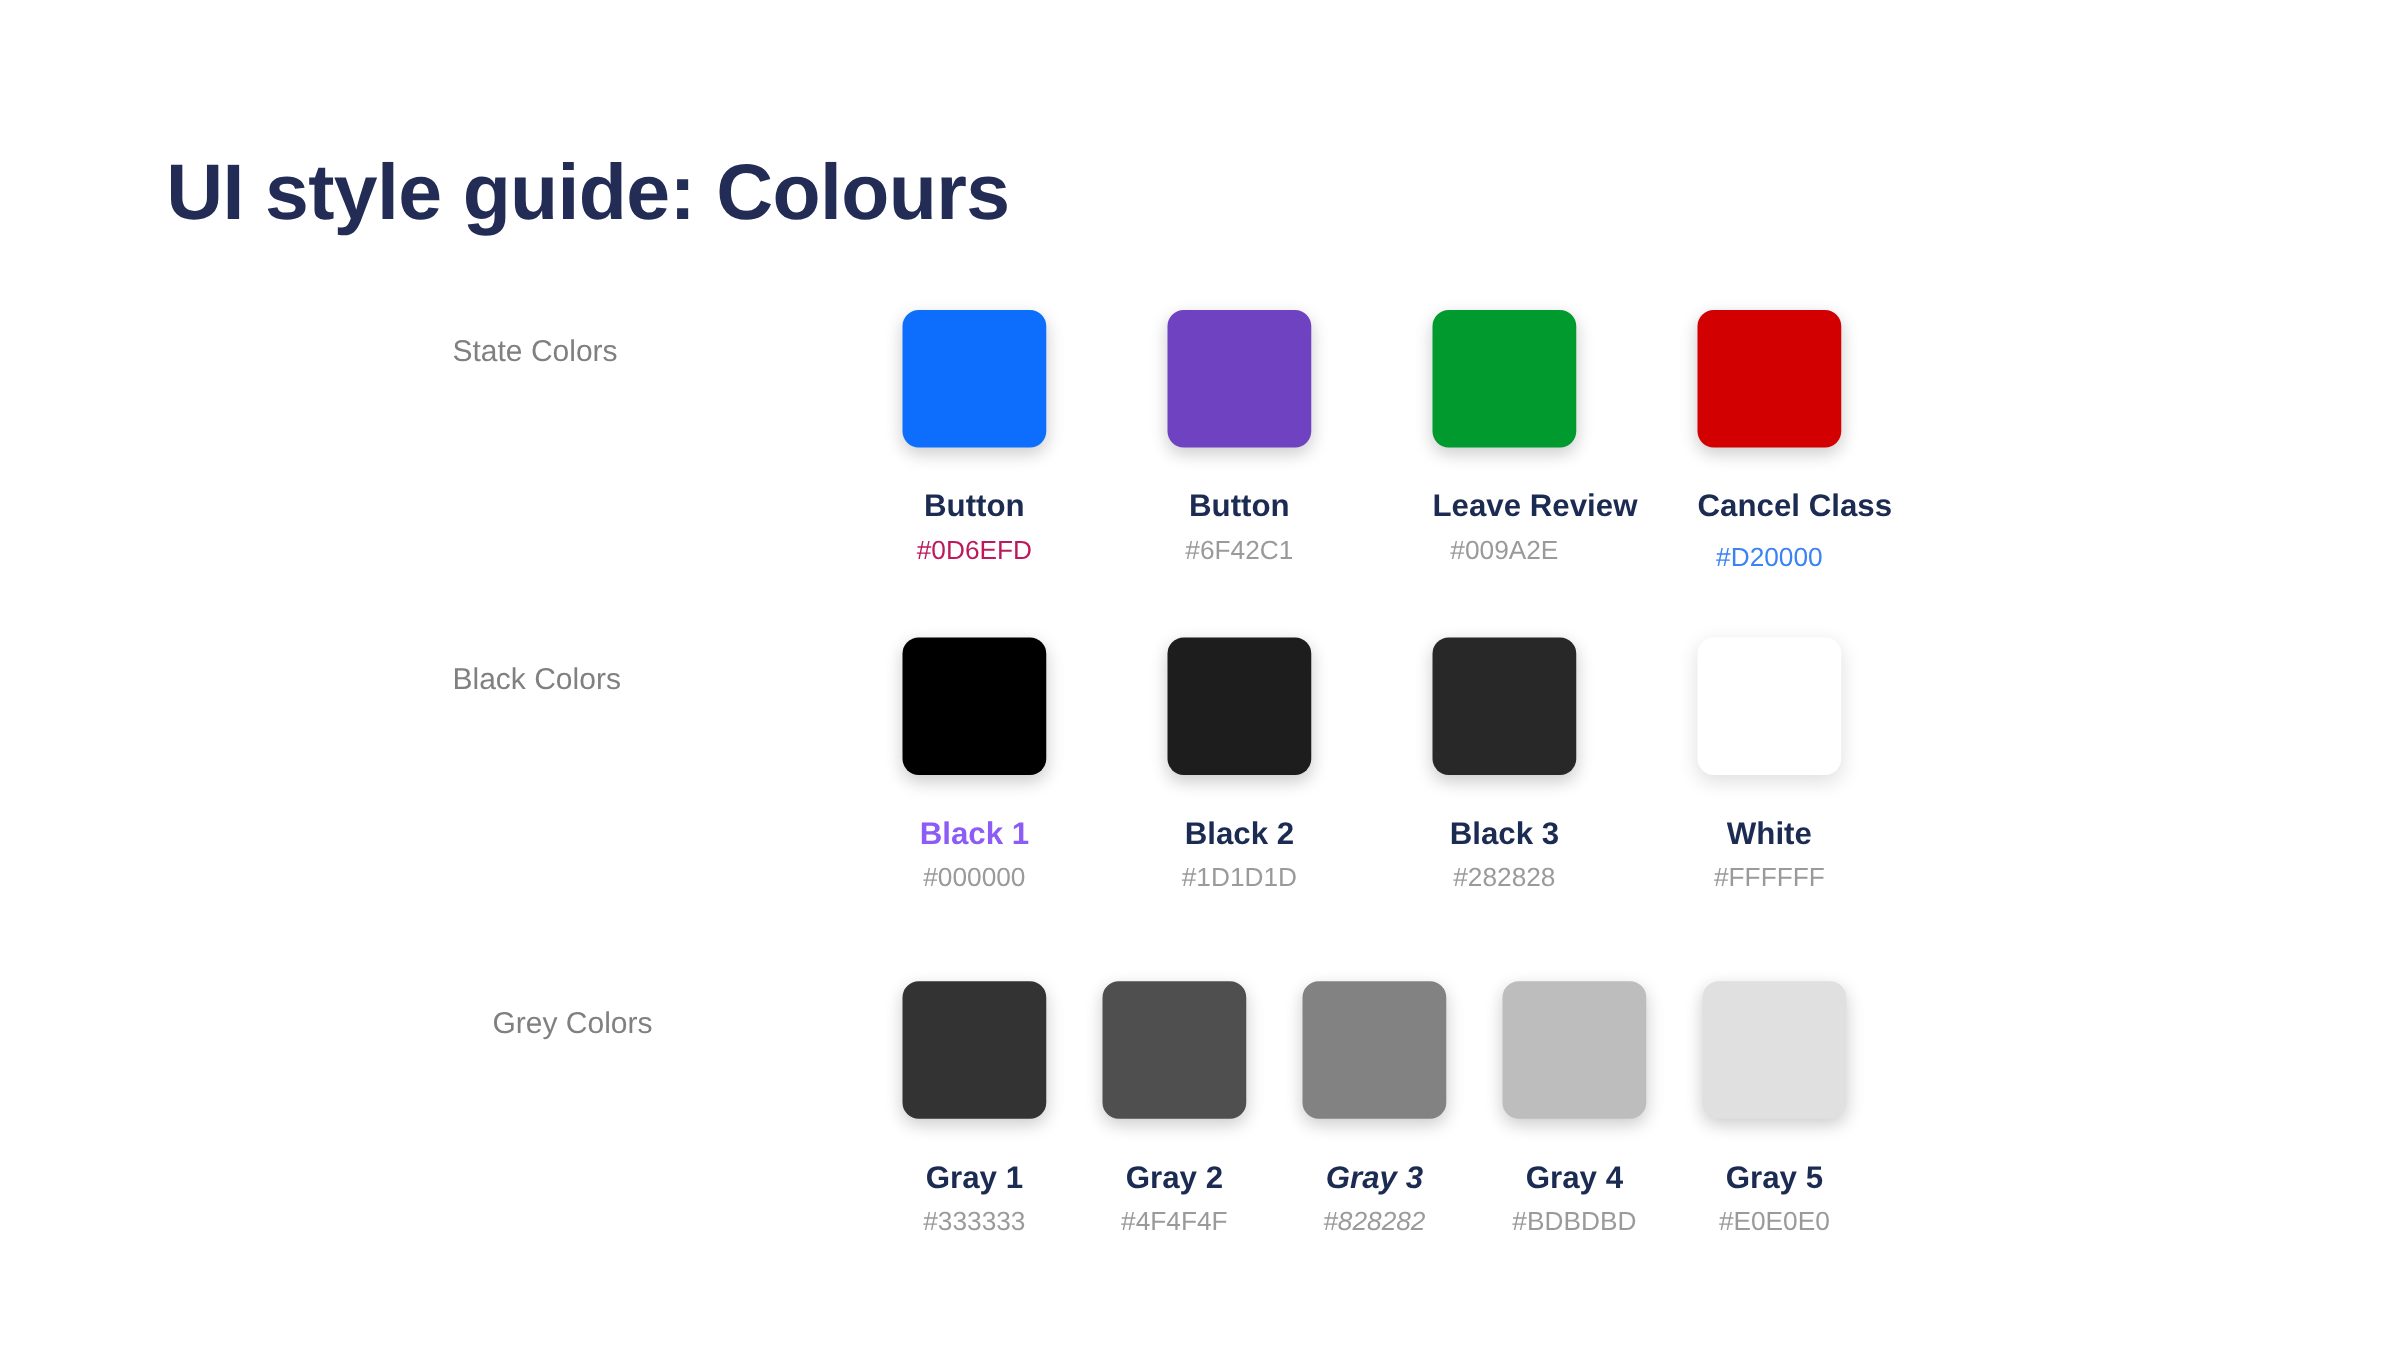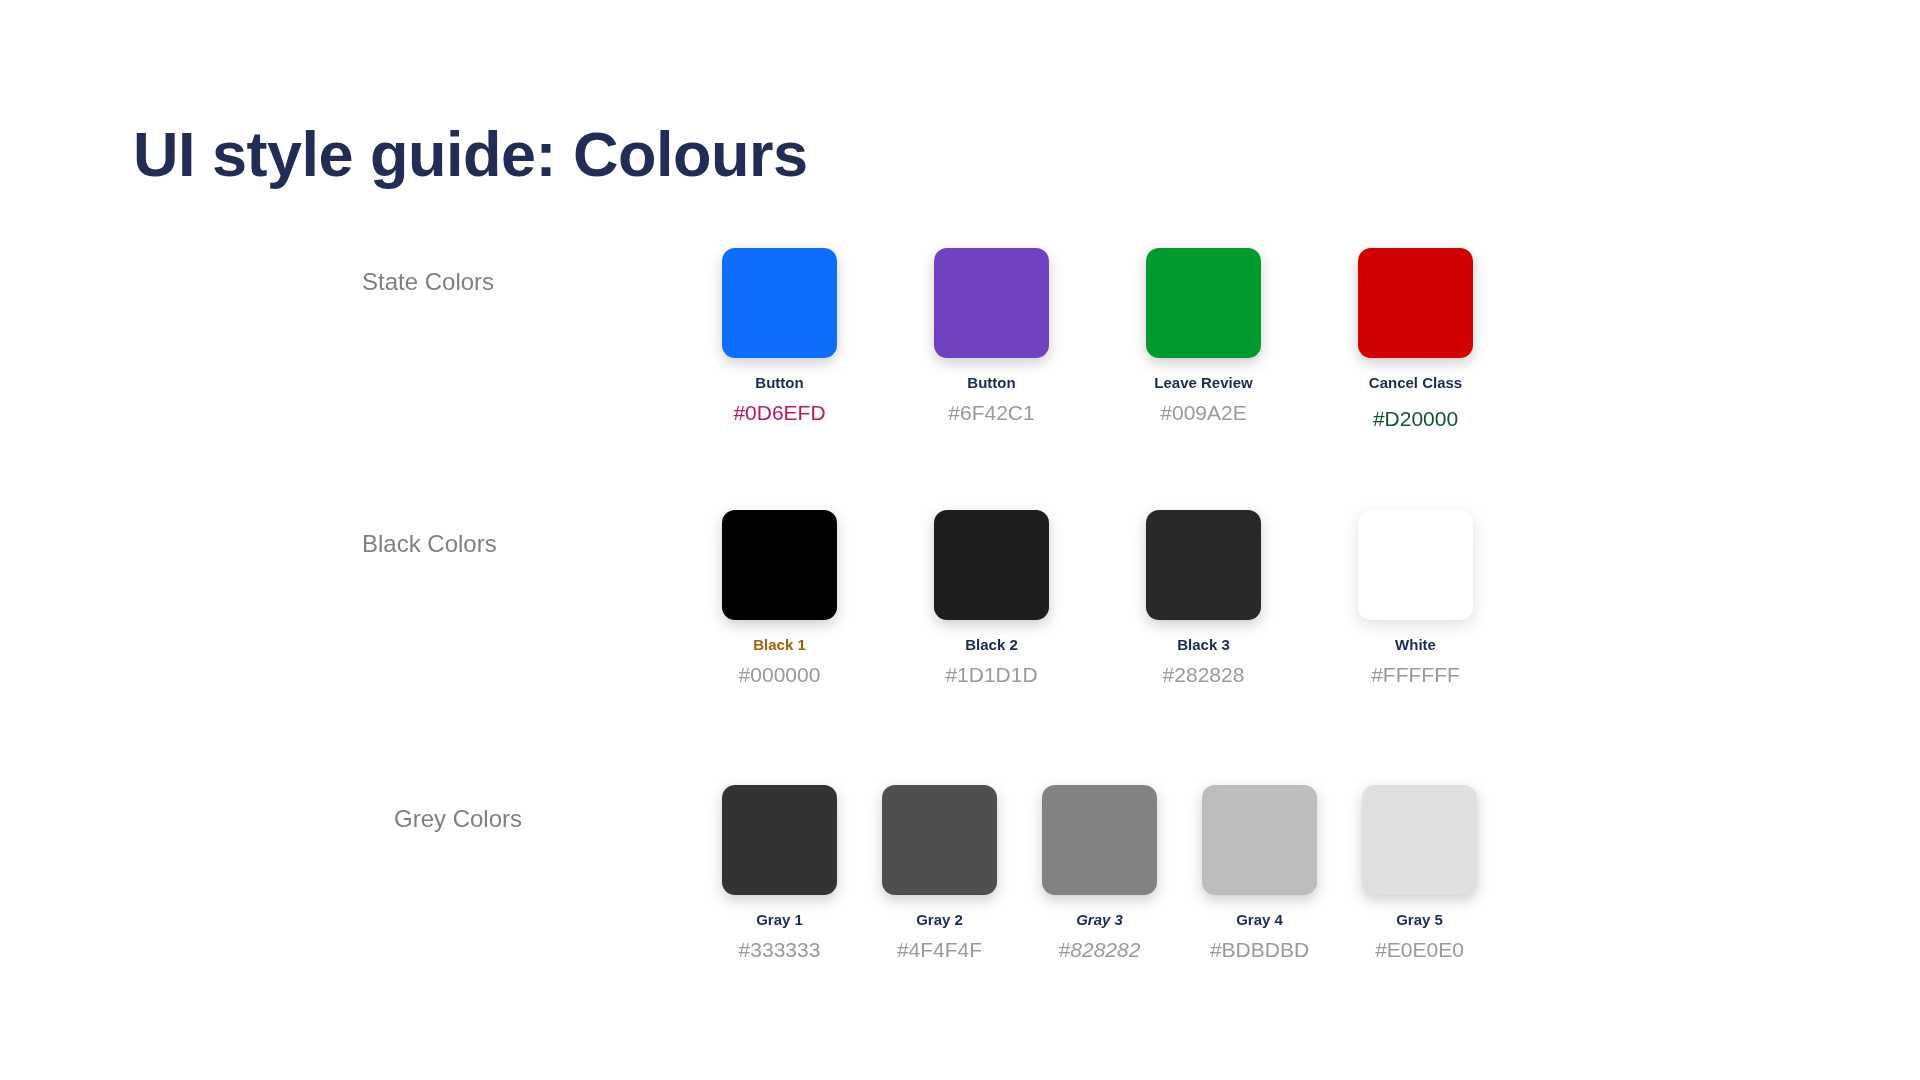--- a/index.html
+++ b/index.html
@@ -81,22 +81,22 @@
     width: 115px;
     height: 110px;
     border-radius: 13px;
     box-shadow: 0 5px 14px rgba(0,0,0,0.20);
   }
   .swatch-chip.is-white {
     box-shadow: 0 5px 16px rgba(0,0,0,0.13);
   }
 
   .swatch-name {
-    margin-top: 16px;
-    font-size: 15px;
+    margin-top: 32px;
+    font-size: 25px;
     font-weight: bold;
     color: #1c2b52;
     white-space: nowrap;
     line-height: 1.2;
   }
 
   .swatch-hex {
     margin-top: 8px;
     font-size: 21px;
     font-weight: normal;
@@ -132,33 +132,33 @@
 
         <div class="swatch-item" style="left:424px;">
           <div class="swatch-chip" style="background-color: rgb(0, 154, 46);"></div>
           <div class="swatch-name" style="color: rgb(28, 43, 82);">Leave Review</div>
           <div class="swatch-hex" style="color: rgb(154, 154, 154);">#009A2E</div>
         </div>
 
         <div class="swatch-item" style="left:636px;">
           <div class="swatch-chip" style="background-color: rgb(210, 0, 0);"></div>
           <div class="swatch-name" style="color: rgb(28, 43, 82);">Cancel Class</div>
-          <div class="swatch-hex" style="color: #14532d; margin-top: 14px;">#D20000</div>
+          <div class="swatch-hex" style="color: #3b82f6; margin-top: 14px;">#D20000</div>
         </div>
 
       </div>
     </section>
 
     <section class="color-row row-1">
       <div class="row-label" style="color: rgb(128, 128, 128);">Black Colors</div>
       <div class="swatch-strip">
 
         <div class="swatch-item" style="left:0px;">
           <div class="swatch-chip" style="background-color: rgb(0, 0, 0);"></div>
-          <div class="swatch-name" style="color: #a16207;">Black 1</div>
+          <div class="swatch-name" style="color: #8b5cf6;">Black 1</div>
           <div class="swatch-hex" style="color: rgb(154, 154, 154);">#000000</div>
         </div>
 
         <div class="swatch-item" style="left:212px;">
           <div class="swatch-chip" style="background-color: rgb(29, 29, 29);"></div>
           <div class="swatch-name" style="color: rgb(28, 43, 82);">Black 2</div>
           <div class="swatch-hex" style="color: rgb(154, 154, 154);">#1D1D1D</div>
         </div>
 
         <div class="swatch-item" style="left:424px;">

